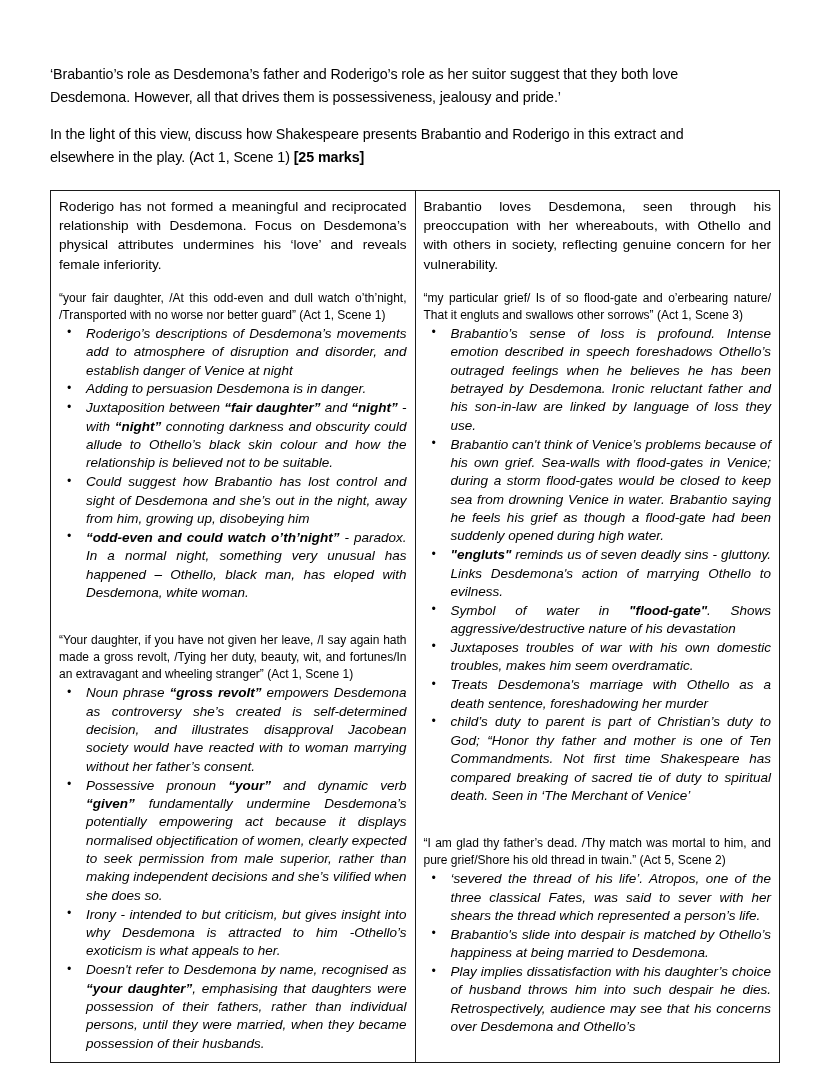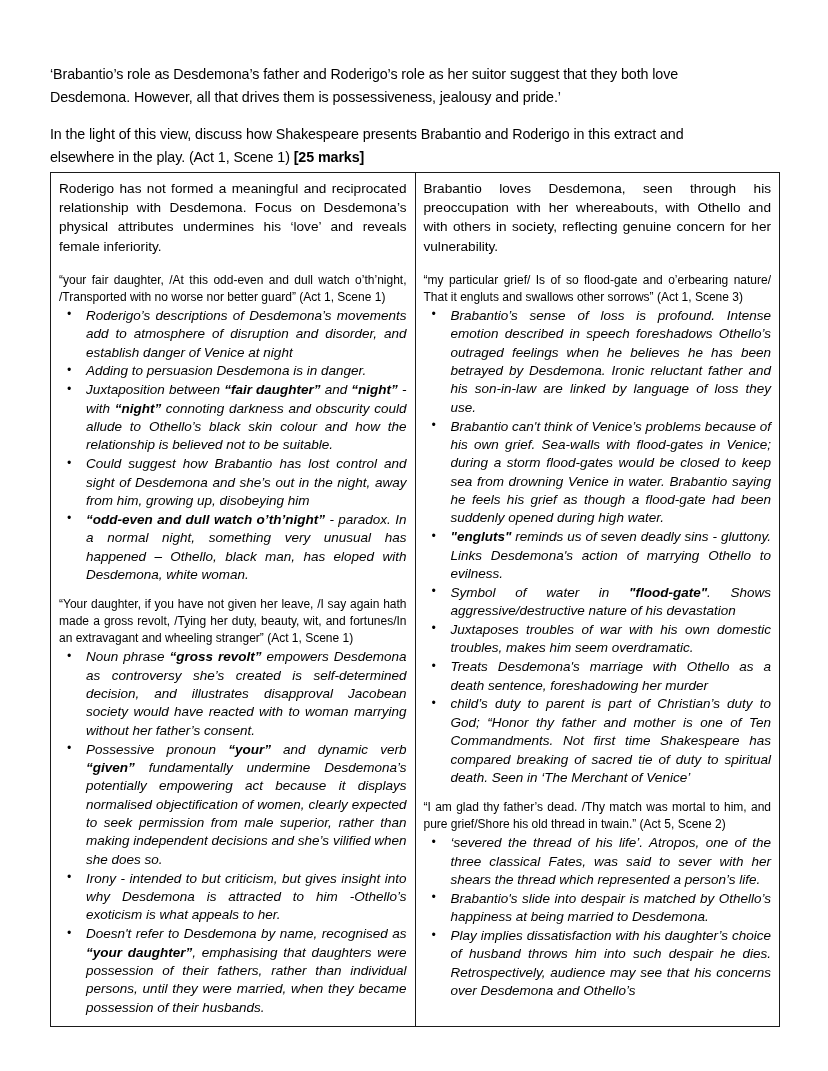--- a/index.html
+++ b/index.html
@@ -26,21 +26,21 @@
 
   
   .intro {
     font-size: 14.3px;
     line-height: 1.62;
     margin: 0 0 14px 0;
     text-align: left;
     letter-spacing: -0.1px;
     max-width: 700px;
   }
-  .intro.second { margin-bottom: 2px; }
+  .intro.second { margin-bottom: 20px; }
   .intro b { font-weight: bold; }
 
   
   .grid-table {
     width: 730px;
     border-collapse: collapse;
     table-layout: fixed;
     margin-left: 0px;
   }
   .grid-table td {
@@ -57,21 +57,21 @@
     text-align: justify;
     margin: 0 0 16px 0;
   }
   .quote {
     font-weight: normal;
     font-size: 12px;
     line-height: 1.42;
     text-align: justify;
     margin: 0 0 1px 0;
   }
-  .quote.spaced { margin-top: 12px; }
+  .quote.spaced { margin-top: 30px; }
 
   ul.points {
     list-style: none;
     margin: 0 0 0 0;
     padding: 0;
   }
   ul.points li {
     position: relative;
     padding-left: 27px;
     font-size: 13.5px;
@@ -105,21 +105,21 @@
         <tr>
       <td>
         <p class="cell-head">Roderigo has not formed a meaningful and reciprocated relationship with Desdemona. Focus on Desdemona’s physical attributes undermines his ‘love’ and reveals female inferiority.</p>
 
         <p class="quote">“your fair daughter, /At this odd-even and dull watch o’th’night, /Transported with no worse nor better guard” (Act 1, Scene 1)</p>
         <ul class="points">
           <li><span>Roderigo’s descriptions of Desdemona’s movements add to atmosphere of disruption and disorder, and establish danger of Venice at night</span></li>
           <li class="nojust"><span>Adding to persuasion Desdemona is in danger.</span></li>
           <li>Juxtaposition between <b>“fair daughter”</b> and <b>“night”</b> - with <b>“night”</b> connoting darkness and obscurity could allude to Othello’s black skin colour and how the relationship is believed not to be suitable.</li>
           <li><span>Could suggest how Brabantio has lost control and sight of Desdemona and she’s out in the night, away from him, growing up, disobeying him</span></li>
-          <li><b>“odd-even and dull watch o’th’night”</b> - paradox. In a normal night, something very unusual has happened – Othello, black man, has eloped with Desdemona, white woman.</li>
+          <li><b>“odd-even and could watch o’th’night”</b> - paradox. In a normal night, something very unusual has happened – Othello, black man, has eloped with Desdemona, white woman.</li>
         </ul>
 
         <p class="quote spaced">“Your daughter, if you have not given her leave, /I say again hath made a gross revolt, /Tying her duty, beauty, wit, and fortunes/In an extravagant and wheeling stranger” (Act 1, Scene 1)</p>
         <ul class="points">
           <li>Noun phrase <b>“gross revolt”</b> empowers Desdemona as controversy she’s created is self-determined decision, and illustrates disapproval Jacobean society would have reacted with to woman marrying without her father’s consent.</li>
           <li>Possessive pronoun <b>“your”</b> and dynamic verb <b>“given”</b> fundamentally undermine Desdemona’s potentially empowering act because it displays normalised objectification of women, clearly expected to seek permission from male superior, rather than making independent decisions and she’s vilified when she does so.</li>
           <li><span>Irony - intended to but criticism, but gives insight into why Desdemona is attracted to him -Othello’s exoticism is what appeals to her.</span></li>
           <li>Doesn't refer to Desdemona by name, recognised as <b>“your daughter”</b>, emphasising that daughters were possession of their fathers, rather than individual persons, until they were married, when they became possession of their husbands.</li>
         </ul>
       </td>

